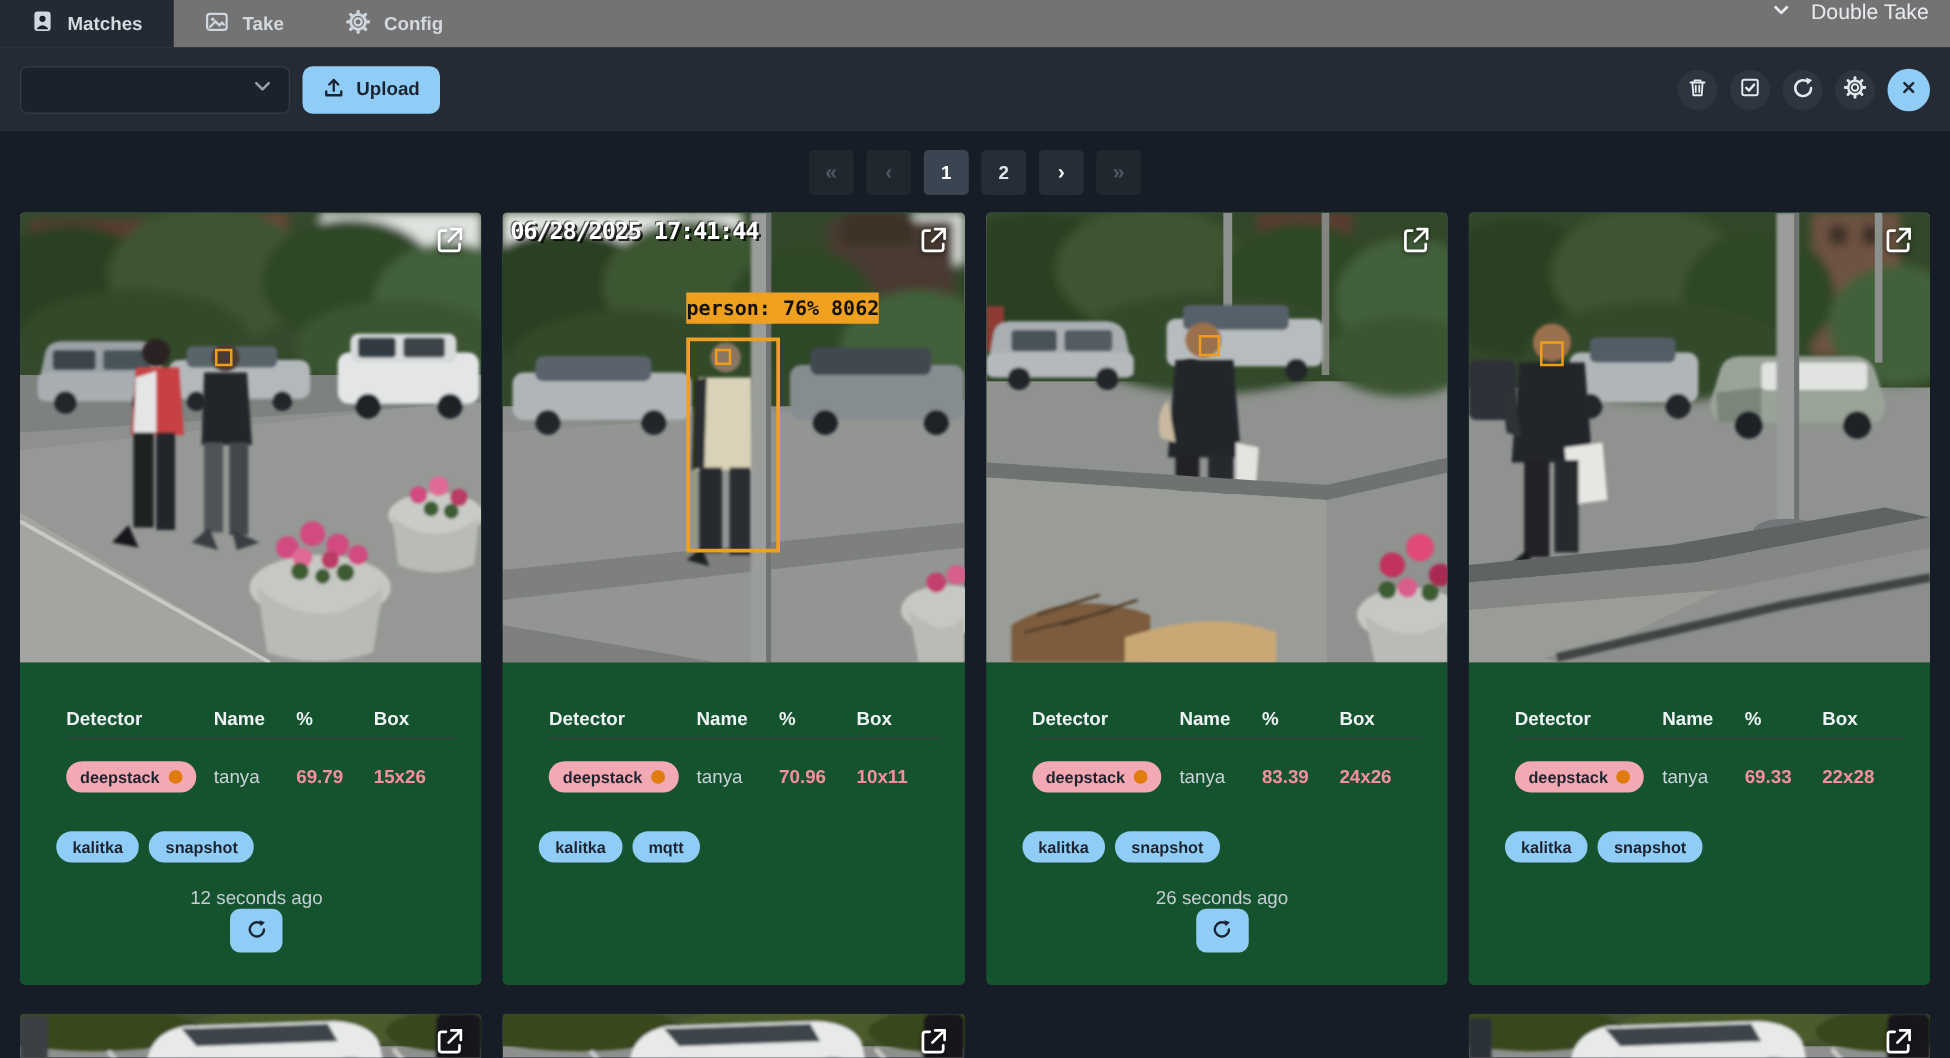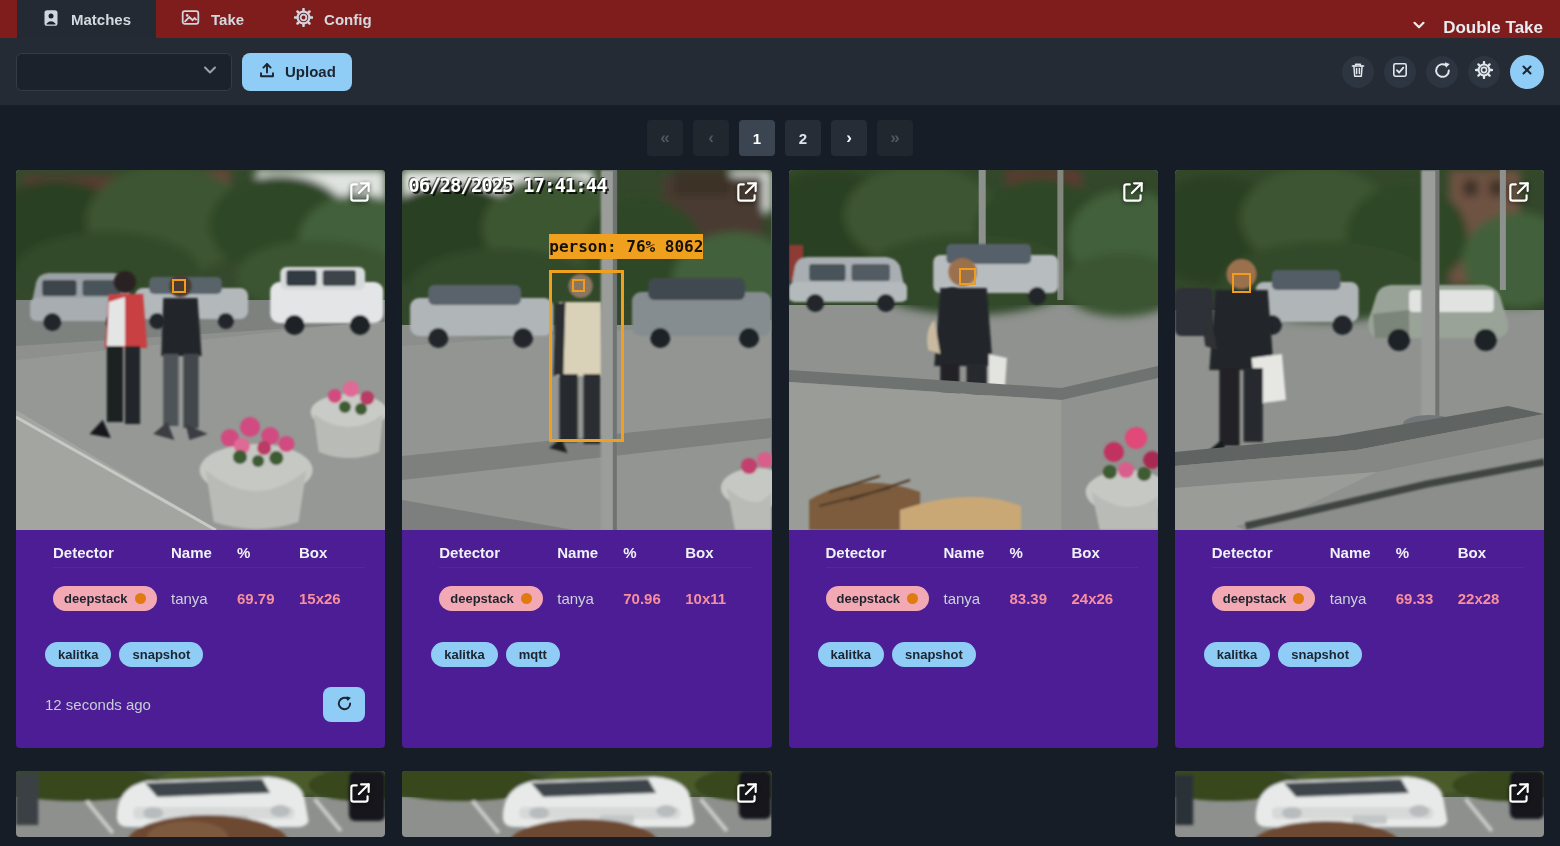--- a/index.html
+++ b/index.html
@@ -6,26 +6,26 @@
   html,body { margin:0; padding:0; }
   body {
     width:1560px; height:846px; overflow:hidden;
     background:#171d26;
     font-family:"Liberation Sans", sans-serif;
     -webkit-font-smoothing:antialiased;
   }
   .app { position:relative; width:1560px; height:846px; overflow:hidden; }
 
   
-  .navbar { height:38px; background:#7f1d1d; display:flex; align-items:stretch;padding-left:17px; }
+  .navbar { height:38px; background:#737373; display:flex; align-items:stretch; }
   .tab { display:flex; align-items:center; gap:11px; padding:0 25px; color:#d3d9df;
          font-weight:700; font-size:15px; cursor:pointer; }
   .tab.active { background:#232a34; }
-  .brand { margin-left:auto; display:flex; align-items:flex-end; gap:16px; padding:0 17px;
-           color:#e8ecf1; font-weight:700; font-size:17px; }
+  .brand { margin-left:auto; display:flex; align-items:flex-start; gap:16px; padding:0 17px;
+           color:#e8ecf1; font-weight:400; font-size:17px; }
 
   
   .toolbar { height:67px; background:#242b35; display:flex; align-items:center; padding:0 16px; }
   .select { width:216px; height:38px; background:#1b222b; border:1px solid #333d48;
             border-radius:6px; display:flex; align-items:center; justify-content:flex-end;
             padding:0 12px; cursor:pointer; }
   .upload-btn { margin-left:10px; height:38px; background:#8fcdf7; border:none; border-radius:8px;
                 display:inline-flex; align-items:center; gap:9px; padding:0 16px;
                 font:700 15px "Liberation Sans",sans-serif; color:#1b2430; cursor:pointer; }
   .tool-icons { margin-left:auto; display:flex; align-items:center; gap:10px; }
@@ -39,50 +39,50 @@
               align-items:center; justify-content:center; cursor:pointer;
               font:600 15px "Liberation Sans",sans-serif; }
   .page-btn.dim { background:#20272f; color:#4e5762; font-size:17px; font-weight:700; }
   .page-btn.num { background:#262d37; color:#dfe4ea; }
   .page-btn.active { background:#3b4451; color:#ffffff; }
   .page-btn.next { background:#262d37; color:#f4f7fa; font-size:17px; font-weight:700; }
 
   
   .grid { display:grid; grid-template-columns:repeat(4,1fr); gap:17px; margin:14px 16px 0; }
   .grid.bottom { margin-top:23px; }
-  .card { background:#4c1d95; border-radius:4px; overflow:hidden; }
+  .card { background:#14532d; border-radius:4px; overflow:hidden; }
   .thumb { position:relative; height:360px; overflow:hidden; background:#5a5f5c; }
   .scene { position:absolute; inset:0; width:100%; height:100%; display:block; }
   .facebox { position:absolute; border:2px solid #f09d1d; }
   .bbox { position:absolute; border:3px solid #efa01e; }
   .det-label { position:absolute; background:#efa01e; color:#15110a; white-space:nowrap;
                font:700 16px "DejaVu Sans Mono", monospace; padding:3px 0; }
   .ts-overlay { position:absolute; top:4px; left:6px; color:#ffffff;
                 font:700 19px "DejaVu Sans Mono", monospace; letter-spacing:-1px;
                 text-shadow:2px 2px 0 rgba(0,0,0,.8), -1px -1px 0 rgba(0,0,0,.55); }
   .expand-btn { position:absolute; top:9px; right:11px; width:28px; height:28px; border:none;
                 background:transparent; padding:0; cursor:pointer;
                 filter:drop-shadow(0 1px 2px rgba(0,0,0,.6)); }
 
-  .card-body { padding:7px 20px 26px; }
+  .card-body { padding:7px 20px 26px;margin-top:23px; }
   .match-table { margin-left:17px; }
   .trow { display:grid; grid-template-columns:118px 66px 62px 1fr; align-items:center; }
   .thead-row { height:30px; font-weight:700; font-size:15px; color:#eef2f5; }
   .divider { border:none; border-top:1px solid #3a434f; margin:0; }
   .data-row { height:60px; }
   .pill { display:inline-flex; align-items:center; gap:7px; background:#f3a9b3; border-radius:15px;
           padding:5px 11px; font-size:13px; font-weight:700; color:#1d242f; width:-moz-fit-content; width:fit-content; }
   .pill .dot { width:11px; height:11px; border-radius:50%; background:#e07b10; }
   .name-cell { font-size:15px; color:#cad2da; }
   .pink { font-size:15px; font-weight:700; color:#f78f9d; }
   .chips { display:flex; gap:8px; margin-top:14px; padding-left:9px; }
   .chip { background:#8fcdf7; border-radius:14px; padding:5px 13px; font-size:13px;
           font-weight:700; color:#1b2430; cursor:pointer; }
-  .card-footer { display:flex; align-items:center; justify-content:space-between;
-                 margin-top:20px; padding-left:9px; }
+  .card-footer { display:flex; align-items:center; 
+                 margin-top:20px; padding-left:9px;flex-direction:column; }
   .ago { font-size:15px; color:#c5cdd5; }
   .refresh-btn { width:42px; height:35px; border:none; border-radius:8px; background:#8fcdf7;
                  display:flex; align-items:center; justify-content:center; cursor:pointer; }
 
   .bottom-card { height:66px; position:relative; overflow:hidden; background:#262e39; border-radius:4px; }
   .bottom-card .scene { height:66px; }
 </style>
 </head>
 <body>
 
@@ -539,20 +539,31 @@
                 <span class="dot"></span>
               </span>
             <span class="name-cell">tanya</span>
             <span class="pink">83.39</span>
             <span class="pink">24x26</span>
           </div>
         </div>
         <div class="chips">
           <span class="chip">kalitka</span>
           <span class="chip">snapshot</span>
+        </div>
+        <div class="card-footer">
+          <span class="ago">26 seconds ago</span>
+          <button class="refresh-btn">
+            <span>
+              <svg width="17" height="17" viewBox="0 0 18 18" fill="none">
+                  <path d="M15 9 A6 6 0 1 1 12.6 4.2" stroke="#1b2430" stroke-width="2" stroke-linecap="round"></path>
+                  <path d="M11.2 1.2 L15.8 2.9 L12.3 6.4 Z" fill="#1b2430"></path>
+                </svg>
+            </span>
+          </button>
         </div>
       </div>
     </article>
 
     <article class="card">
       <div class="thumb">
         <svg class="scene" viewBox="0 0 366 360" preserveAspectRatio="none">
           <defs>
             <filter id="c4b" x="-20%" y="-20%" width="140%" height="140%">
                 <feGaussianBlur stdDeviation="4"></feGaussianBlur>

